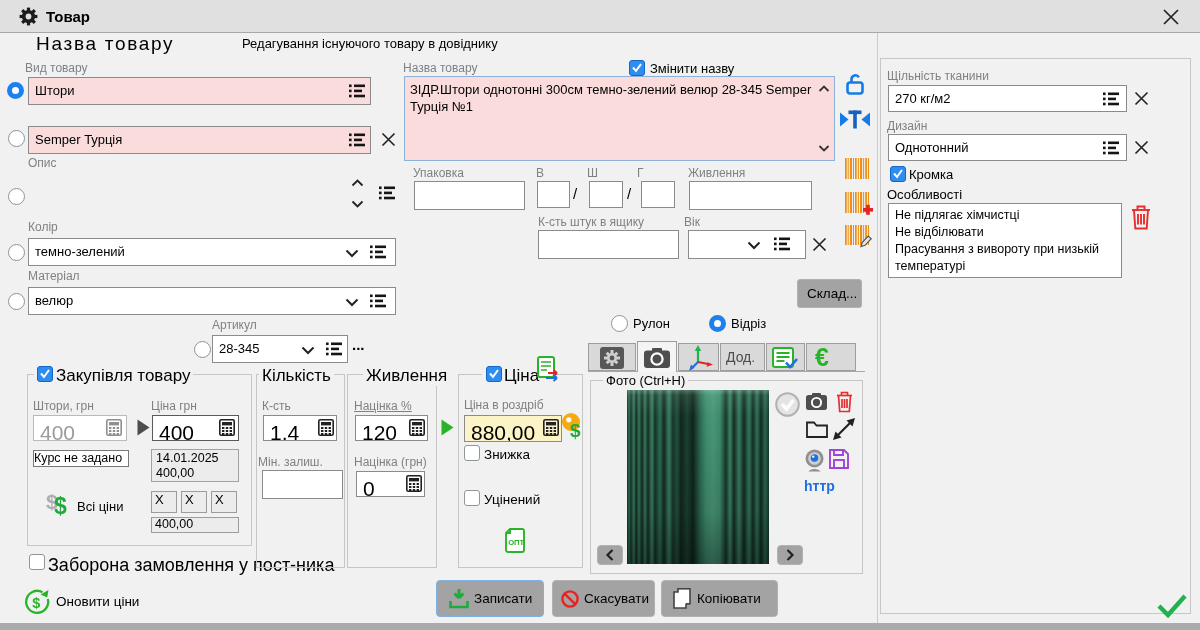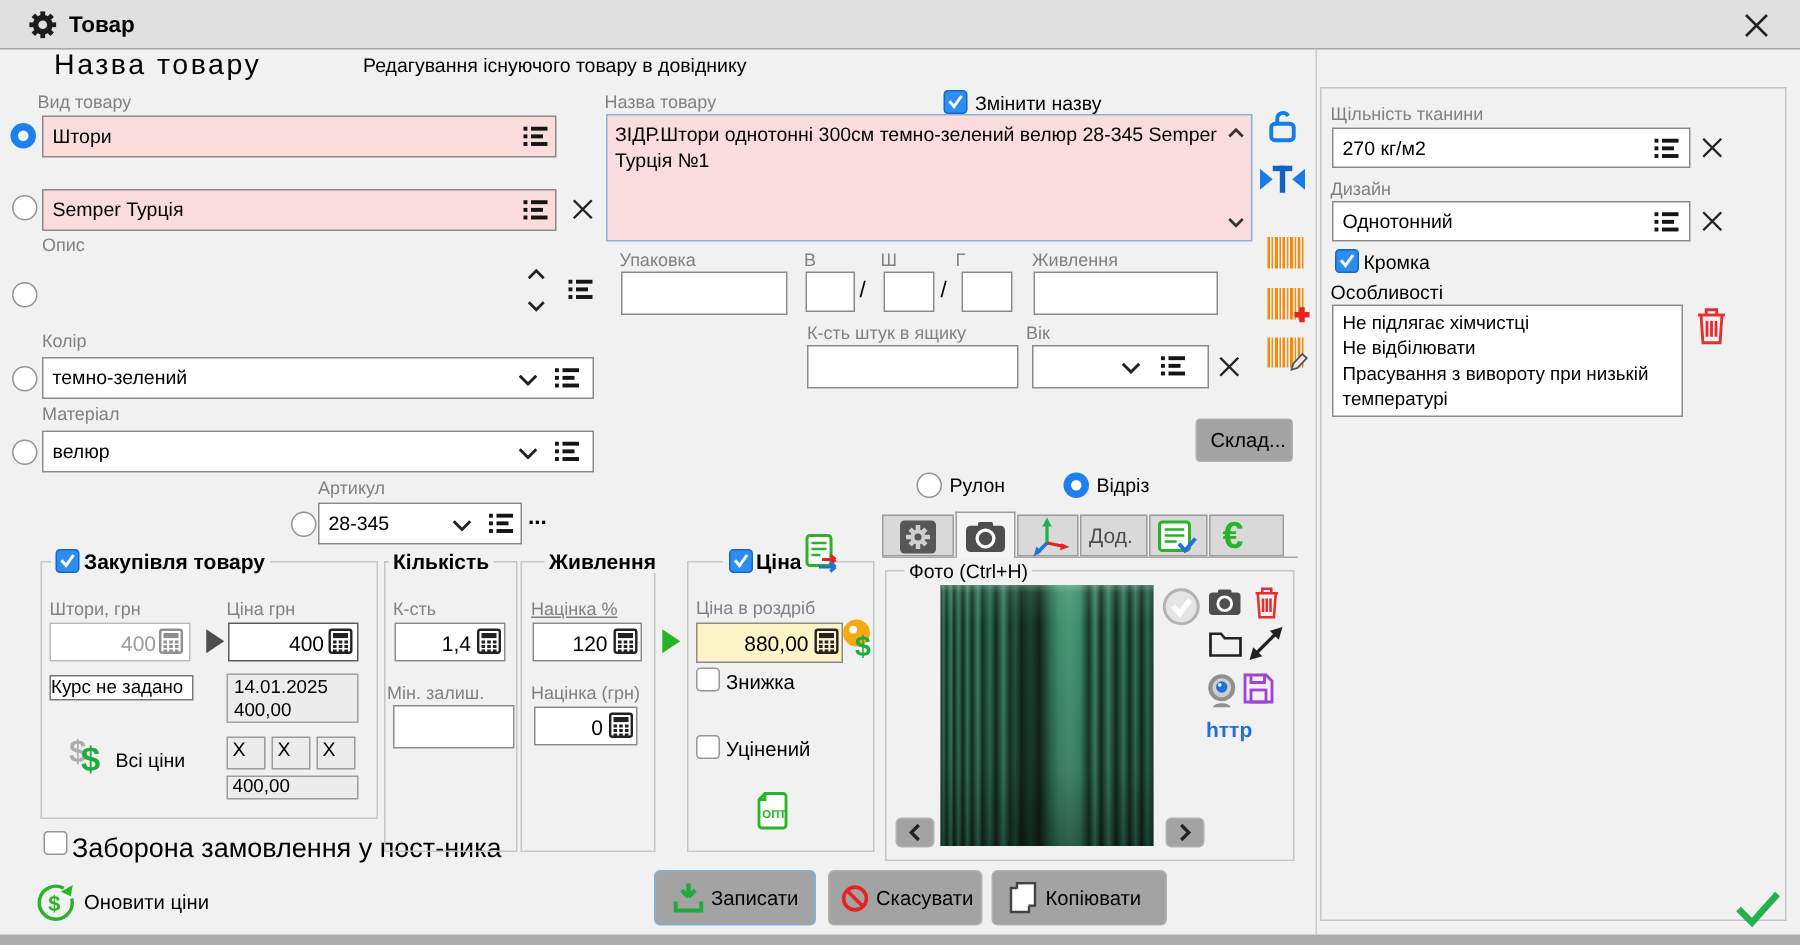--- a/index.html
+++ b/index.html
@@ -1,26 +1,26 @@
 <!DOCTYPE html>
 <html><head><meta charset="utf-8"><style>
 html,body{margin:0;padding:0}
 #app{position:relative;width:1200px;height:630px;background:#f1f1f1;font-family:"Liberation Sans",sans-serif;overflow:hidden;color:#000}
 .ab{position:absolute}
 .L{position:absolute;font-size:12px;color:#7e8284;white-space:nowrap}
 .BL{position:absolute;font-size:12.5px;color:#000;white-space:nowrap}
 .I{position:absolute;box-sizing:border-box;background:#fff;border:1px solid #8b8b8b;font-size:13px;padding:5px 6px;white-space:nowrap;overflow:hidden}
 .P{background:#fbdcdc}
 .G{position:absolute;border:1px solid #c6c6c6;box-sizing:border-box}
-.GT{position:absolute;font-weight:bold;font-size:14px;background:#f1f1f1;padding:0 3px;white-space:nowrap}
+.GT{position:absolute;font-weight:normal;font-size:17px;background:#f1f1f1;padding:0 3px;white-space:nowrap}
 .R{position:absolute;width:15px;height:15px;border-radius:50%;border:1px solid #8f9496;background:#fff}
 .Rs{position:absolute;width:7px;height:7px;border-radius:50%;border:5px solid #1e80ee;background:#fff}
 .CB{position:absolute;width:14px;height:14px;border-radius:3px;background:#2e8df0;border:1px solid #1467c6}
 .CBu{position:absolute;width:14px;height:14px;border-radius:3px;background:#fff;border:1px solid #919699}
-.num{font-size:14px;text-align:right;padding-right:22px}
+.num{font-size:21px;text-align:left;padding-right:22px}
 .btn{position:absolute;box-sizing:border-box;background:#a3a3a3;border:1px solid #b1b1b1;border-radius:4px;font-size:13.5px}
 svg{position:absolute;overflow:visible}
 </style></head><body>
 <div id="app">
 
 <div class="ab" style="left:0;top:0;width:1200px;height:33px;background:#e0e0e0;border-bottom:1px solid #a8a8a8;box-sizing:border-box"></div>
 <svg style="left:19px;top:7px" width="19" height="19" viewBox="0 0 19 19">
       <g fill="#1c1c1c">
         <circle cx="9.5" cy="9.5" r="6.6"></circle>
         <g>

